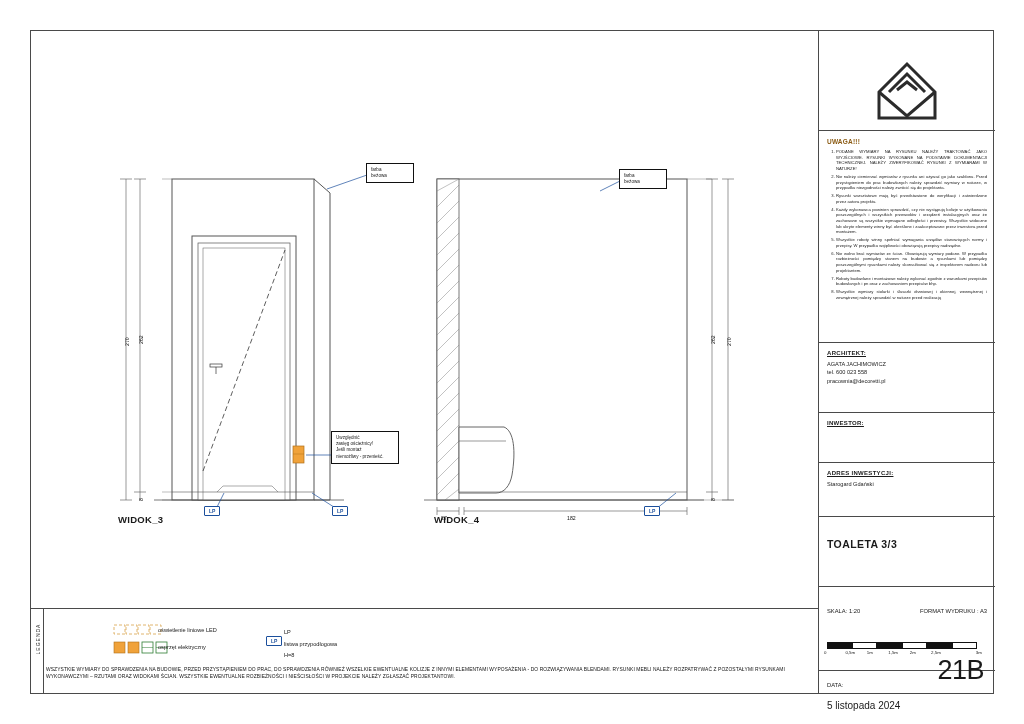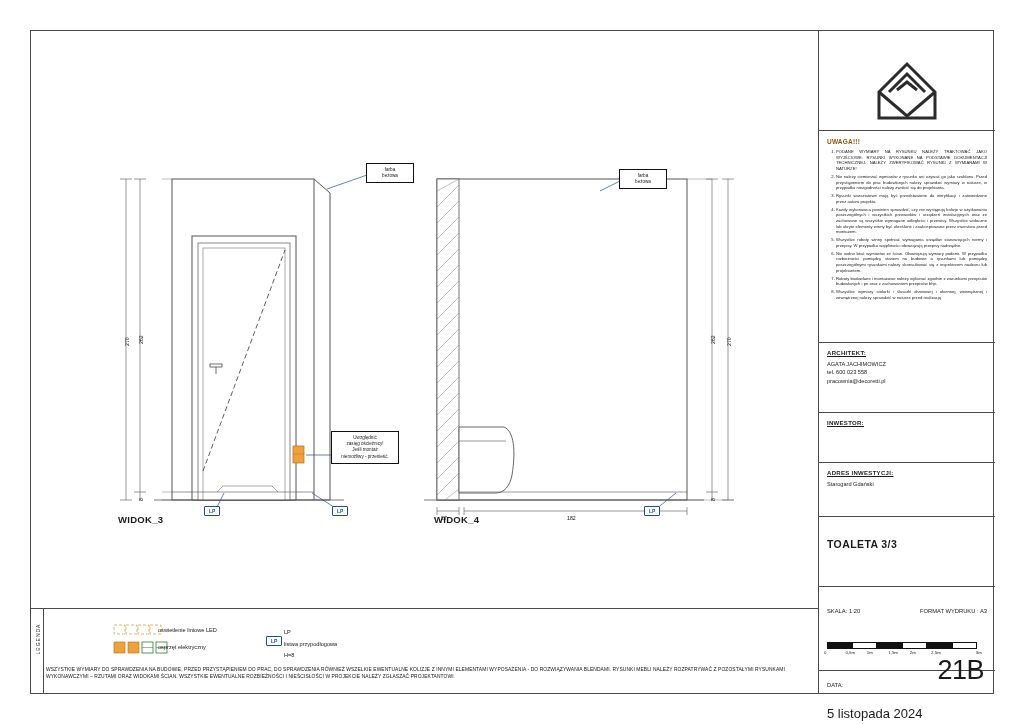--- a/index.html
+++ b/index.html
@@ -22,32 +22,32 @@
   .scale-row{position:absolute;left:8px;top:578px;width:160px;display:flex;justify-content:space-between;font-size:5.8px;}
   .scalebar{position:absolute;left:8px;top:612px;width:160px;}
   .sb-blocks{display:flex;height:7px;width:150px;}
   .sb-blocks div{flex:1;border:.5px solid #111;}
   .sb-blocks div:nth-child(odd){background:#111;}
   .sb-ticks{display:flex;width:150px;margin-top:1px;}
   .sb-ticks span{flex:1;font-size:4.4px;position:relative;}
   .sb-ticks span b{position:absolute;left:-3px;top:0;font-weight:normal;}
   .sb-ticks span.last b{left:auto;right:-5px;}
   .date-sec{position:absolute;left:8px;top:652px;font-size:5.8px;}
-  .date-val{font-size:13px;margin-top:18px;}
+  .date-val{font-size:10px;margin-top:12px;}
   .sheetno{position:absolute;right:10px;bottom:8px;font-size:27px;font-weight:normal;letter-spacing:-.5px;}
 
   
   .legend-strip{position:absolute;left:30px;top:608px;width:788px;height:56px;box-sizing:border-box;border-top:1px solid #4a4a4a;}
   .legend-tab{position:absolute;left:30px;top:608px;width:14px;height:86px;border-right:1px solid #4a4a4a;box-sizing:border-box;}
   .legend-tab span{position:absolute;left:-16px;top:28px;width:48px;text-align:center;font-size:5px;letter-spacing:1px;transform:rotate(-90deg);}
   .lg-item{position:absolute;font-size:5.6px;}
   .footer-note{position:absolute;left:46px;top:666px;width:768px;font-size:4.9px;line-height:1.5;letter-spacing:.1px;color:#111;}
 
   
-  .draw{position:absolute;left:44px;top:31px;width:774px;height:577px;text-align:center;}
+  .draw{position:absolute;left:44px;top:31px;width:774px;height:577px;}
   .lbl{position:absolute;font-size:9.5px;font-weight:bold;letter-spacing:.3px;}
   .dimtxt{position:absolute;font-size:5.2px;color:#111;}
   .rot{transform:rotate(-90deg);transform-origin:left top;white-space:nowrap;}
   .callout{position:absolute;border:.8px solid #111;background:#fff;font-size:4.6px;line-height:1.35;padding:3px 4px;box-sizing:border-box;}
   .lp{position:absolute;border:.8px solid #1b4f9c;color:#1b4f9c;font-size:5px;padding:1px 4px;background:#fff;border-radius:1px;font-weight:bold;}
   svg{position:absolute;left:0;top:0;overflow:visible;}
 </style>
 </head>
 <body>
 

